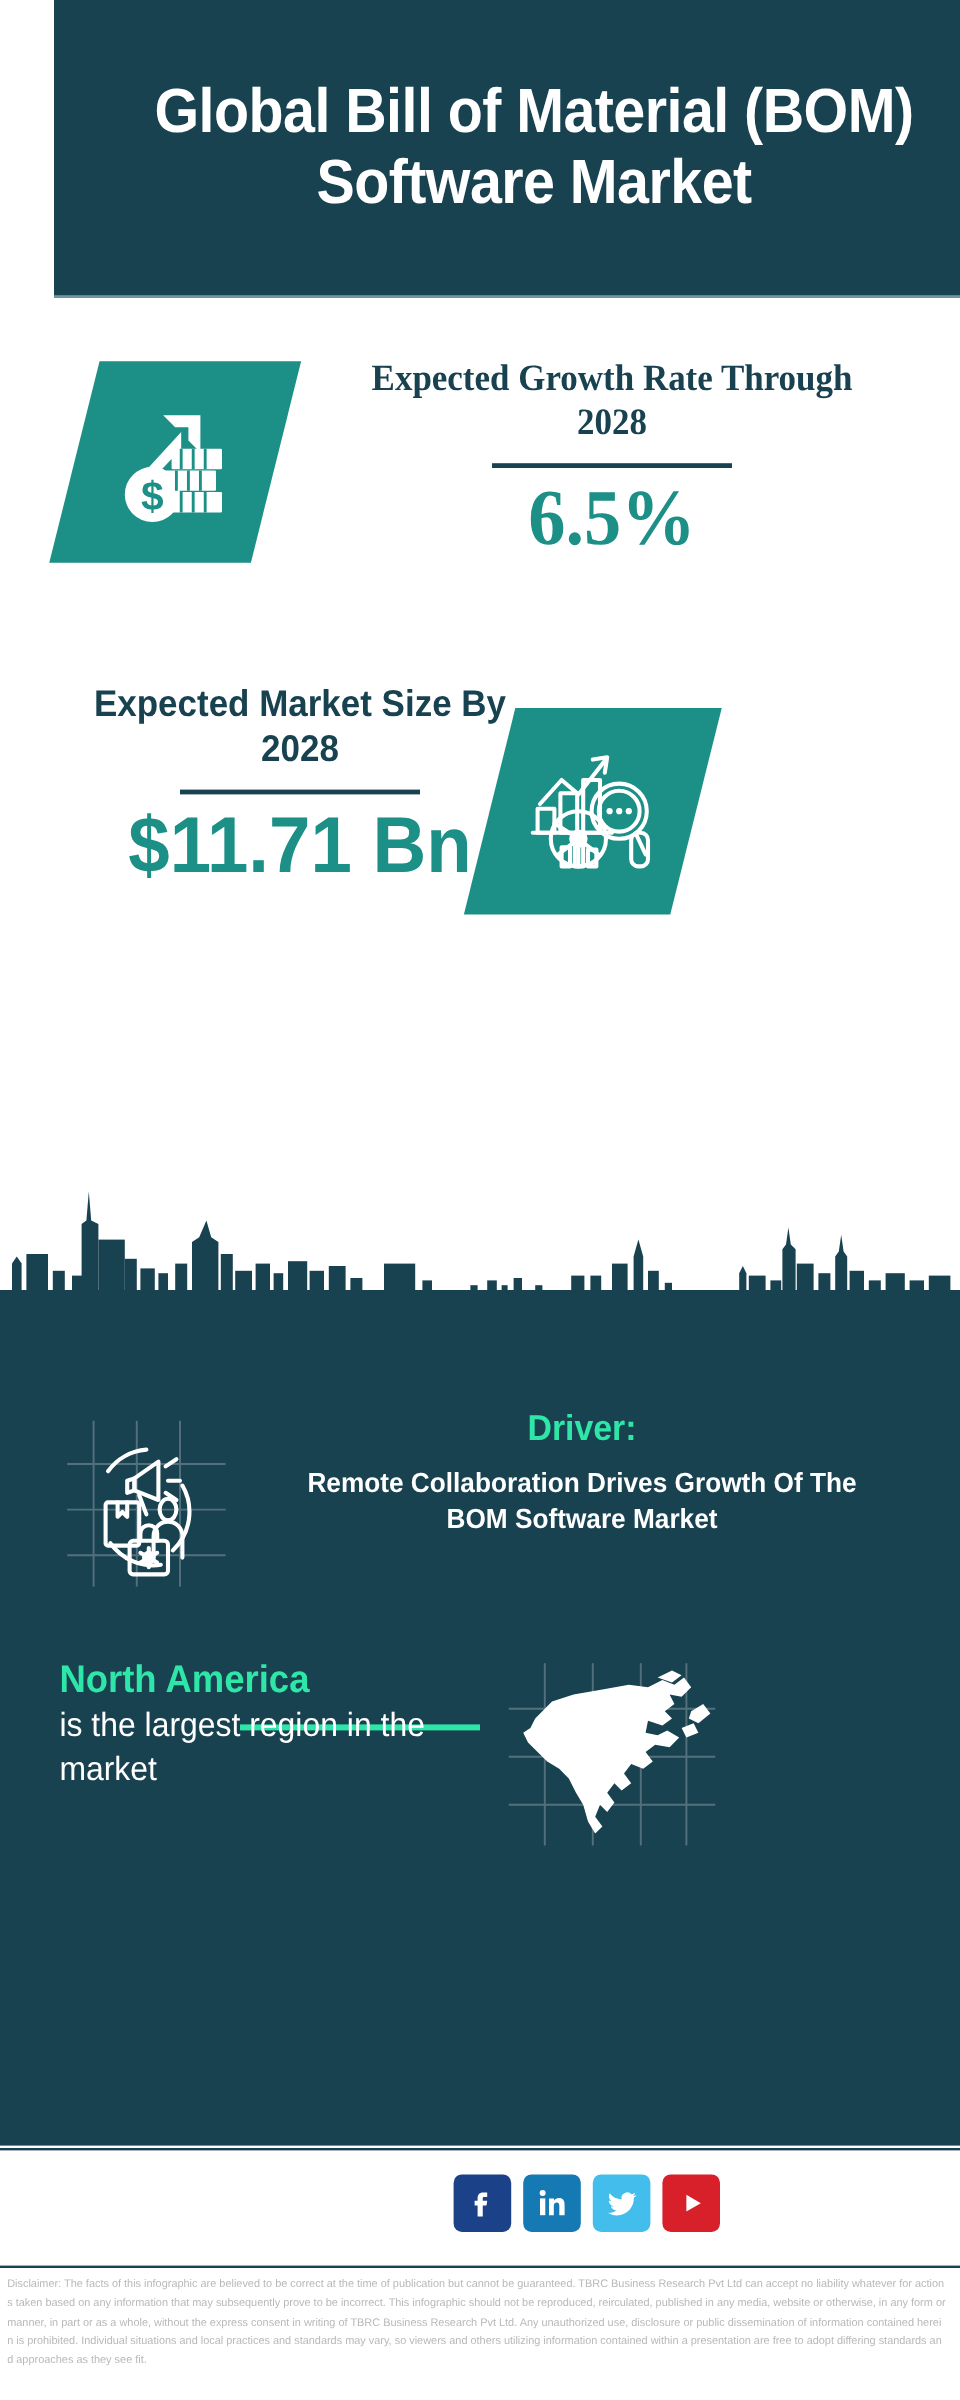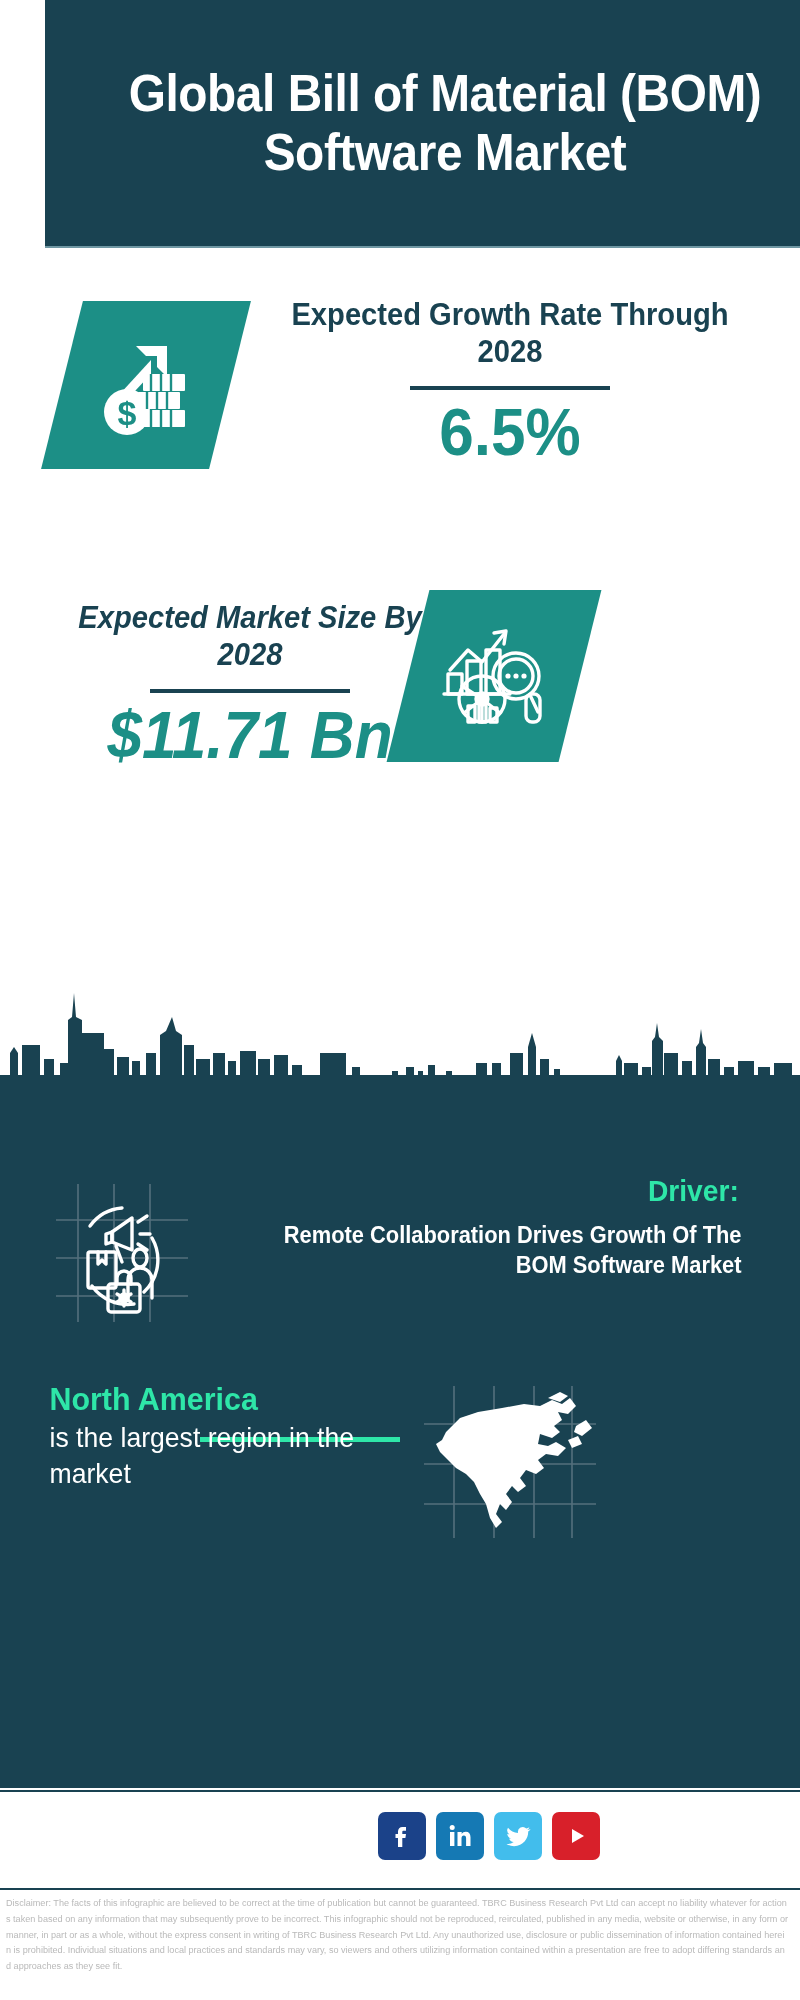--- a/index.html
+++ b/index.html
@@ -38,47 +38,47 @@
   .para {
     position:absolute;
     background:#1c8f86;
     transform:skewX(-14deg);
     display:flex; align-items:center; justify-content:center;
   }
   .para > svg { transform:skewX(14deg); }
 
   
   .stat1-icon { left:62px; top:301px; width:168px; height:168px; }
-  .stat1-text { position:absolute; left:275px; top:296px; width:470px; text-align:center; }
+  .stat1-text { position:absolute; left:275px; top:296px; width:470px; text-align:center;font-family:Liberation Serif, serif; }
   .stat-label {
     color:#194251; font-size:31px; font-weight:bold; line-height:1.2;
     transform:scaleX(0.94);
   }
   .rule-dark { width:200px; height:4px; background:#194251; margin:16px auto 6px auto; }
   .stat-value {
     color:#1c8f86; font-size:66px; font-weight:bold; line-height:1.1;
     transform:scaleX(0.94);
   }
 
   
   .stat2-icon { left:408px; top:590px; width:172px; height:172px; }
-  .stat2-text { position:absolute; left:40px; top:599px; width:420px; text-align:center;font-style:italic; }
+  .stat2-text { position:absolute; left:40px; top:568px; width:420px; text-align:center; }
 
   
   .skyline { position:absolute; left:0; top:975px; width:800px; height:125px; }
 
   
   .dark-body {
     position:absolute; left:0; top:1098px; width:800px; height:690px;
     background:#194251;
   }
 
   .grid-icon-box { position:absolute; }
   .driver-icon-box { left:48px; top:1180px; width:145px; height:145px; }
-  .driver-text { position:absolute; left:215px; top:1172px; width:540px; text-align:right; }
+  .driver-text { position:absolute; left:215px; top:1172px; width:540px; text-align:center; }
   .accent-heading {
     color:#2ee6a8; font-size:30px; font-weight:bold; line-height:1.25;
     transform:scaleX(0.94);
   }
   .driver-body {
     color:#ffffff; font-size:23px; font-weight:bold; line-height:1.32;
     margin-top:10px; transform:scaleX(0.95);
   }
 
   .rule-mint { position:absolute; left:200px; top:1437px; width:200px; height:5px; background:#2ee6a8; }

